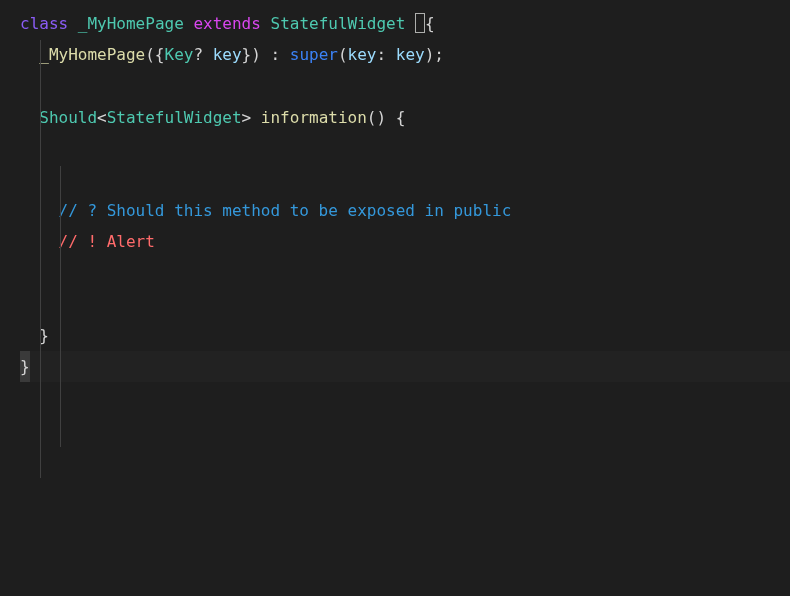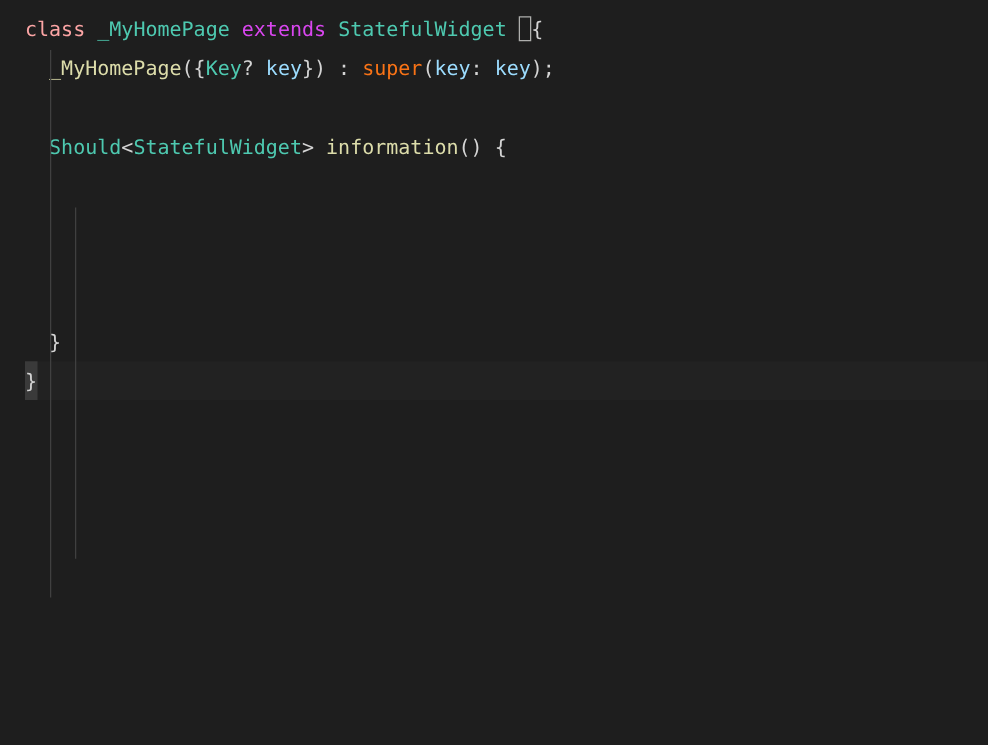--- a/index.html
+++ b/index.html
@@ -27,23 +27,23 @@
       position: relative;
     }
     .indent-guide {
       position: absolute;
       left: 0;
       top: 0;
       bottom: 0;
       width: 1px;
       background: #404040;
     }
-    .kw-class { color: #fca5a5; margin-top: 46px; }
+    .kw-class { color: #8b5cf6; margin-top: 46px; }
     .kw-extends { color: #d946ef; }
-    .kw-super { color: #f97316; text-align: center; }
+    .kw-super { color: #3b82f6; text-align: center; }
     .kw-throw { color: #c586c0; }
     .type-name { color: #4ec9b0; }
     .method-name { color: #dcdcaa; }
     .var-name { color: #9cdcfe; }
     .annotation { color: #569cd6; }
     .punctuation { color: #d4d4d4; }
     .brace { color: #d4d4d4; }
     .comment-green { color: #6a9955; }
     .comment-blue { color: #3498db; }
     .comment-orange { color: #ff8c00; }
@@ -76,22 +76,24 @@
 
   <div class="line"> </div>
 
 
   <div class="line">  <span class="type-name">Should</span><span class="punctuation">&lt;</span><span class="type-name">StatefulWidget</span><span class="punctuation">&gt;</span> <span class="method-name">information</span><span class="punctuation">()</span><span class="brace"> {</span></div>
 
   <div class="line"> </div>
   <div class="line"> </div>
 
 
+  <div class="line">    <span class="comment-blue">// ? Should this method to be exposed in public</span></div>
 
 
+  <div class="line">    <span class="comment-red">// ! Alert</span></div>
 
 
   <div class="line"> </div>
   <div class="line"> </div>
 
   <div class="line">  <span class="brace">}</span></div>
 
   <div class="line highlight-line"><span class="closing-brace-highlight">}</span></div>
 
   <div class="indent-guide" style="left: 40px; top: 32px; height: 438px;"></div>

